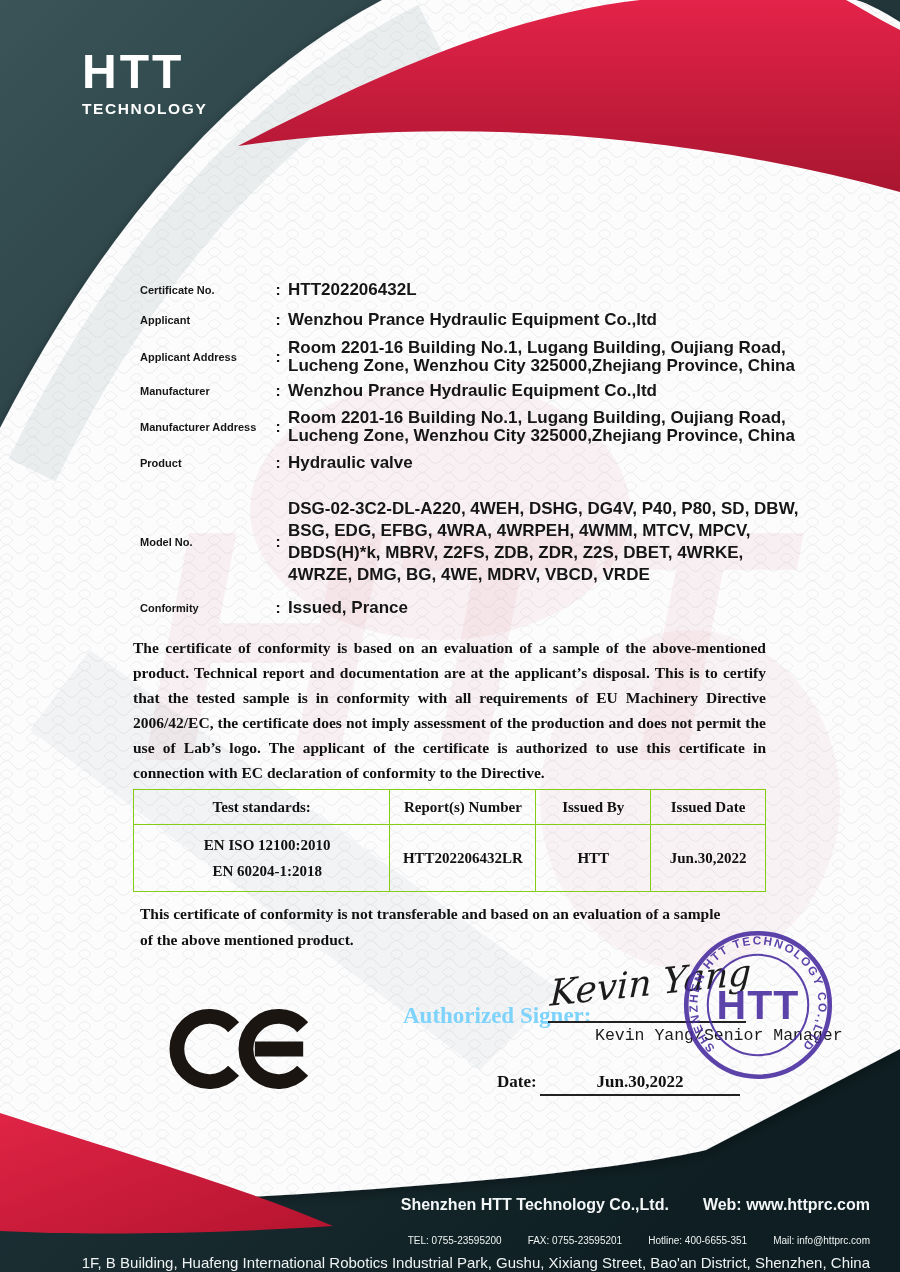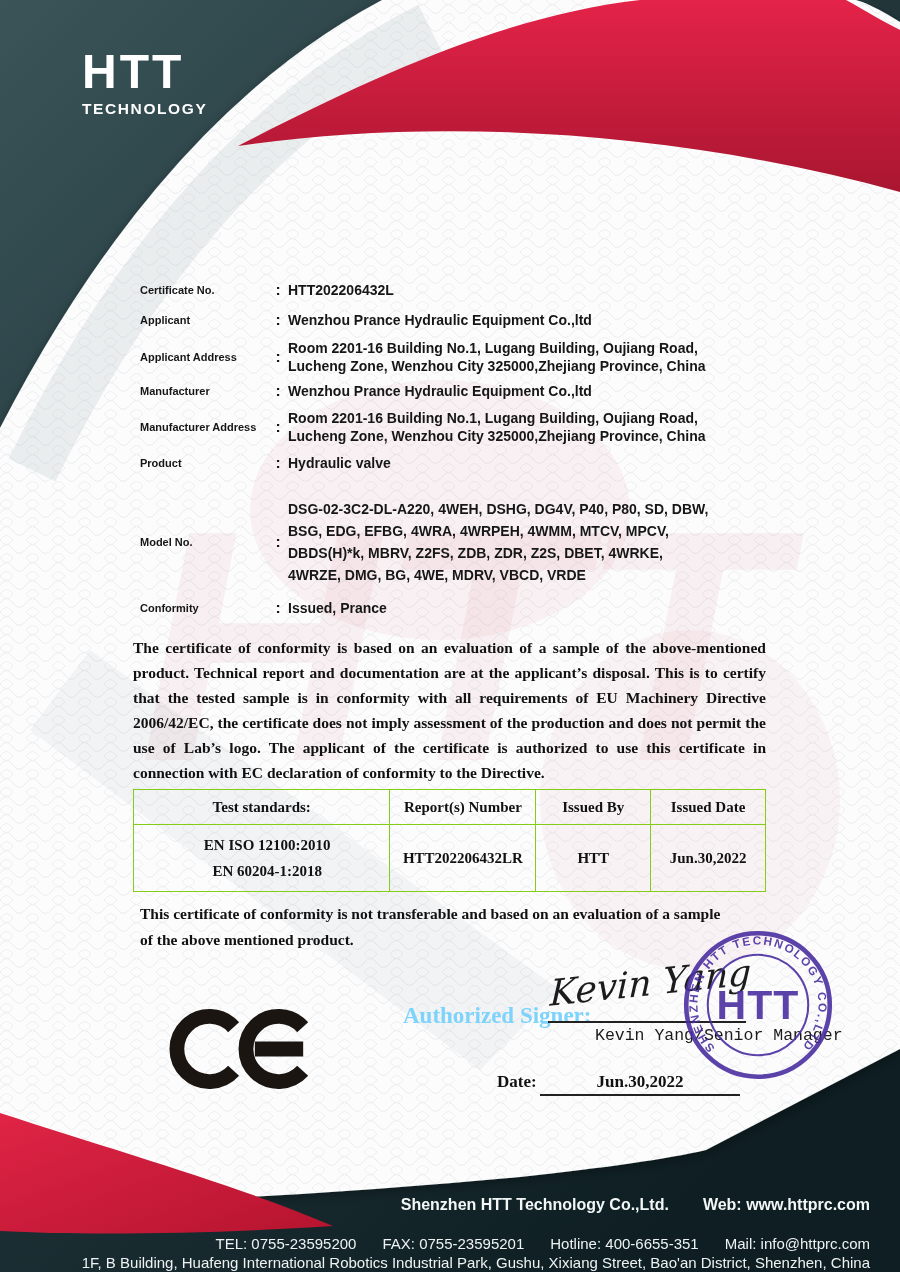--- a/index.html
+++ b/index.html
@@ -14,21 +14,21 @@
 
   
   .cert-title{position:absolute;left:128px;top:207px;width:628px;text-align:center;
     font-size:42px;font-weight:bold;font-style:italic;color:#0c0c0c;letter-spacing:0px;}
 
   
   .fields{position:absolute;left:140px;top:281px;width:640px;color:#161616;}
   .frow{display:flex;align-items:center;}
   .flabel{width:128px;font-size:11px;font-weight:bold;line-height:17px;}
   .fcolon{width:20px;text-align:center;font-size:15.5px;font-weight:bold;}
-  .fvalue{width:490px;font-size:14px;font-weight:bold;line-height:18px;}
+  .fvalue{width:490px;font-size:17px;font-weight:bold;line-height:18px;}
   .fvalue .vline{white-space:nowrap;}
   .r1{margin-bottom:12px}.r2{margin-bottom:10px}.r3{margin-bottom:7px}
   .r4{margin-bottom:9px}.r5{margin-bottom:9px}.r6{margin-bottom:26px}
   .r7{margin-bottom:13px}
   .model .vline{line-height:22px;}
 
   
   .para{position:absolute;left:133px;top:635px;width:633px;
     font-family:"Liberation Serif",serif;font-weight:bold;font-size:15.5px;
     line-height:25px;text-align:justify;color:#111;}
@@ -59,21 +59,21 @@
     font-family:"Liberation Serif",serif;font-weight:bold;font-size:17px;color:#111;}
   .date-line{position:absolute;left:540px;top:1094px;width:200px;border-top:2px solid #222;}
 
   .ce-mark{position:absolute;left:168px;top:1002px;}
   .stamp{position:absolute;left:676px;top:923px;opacity:.9;}
 
   
   .foot1{position:absolute;left:0;right:30px;top:1196px;display:flex;justify-content:flex-end;
     gap:34px;color:#f3f6f6;font-size:16px;font-weight:bold;}
   .foot2{position:absolute;left:0;right:30px;top:1235px;display:flex;justify-content:flex-end;
-    gap:26px;color:#eef2f2;font-size:15px;}
+    gap:26px;color:#eef2f2;font-size:10px;}
   .foot3{position:absolute;left:0;right:30px;top:1254px;text-align:right;
     color:#eef2f2;font-size:15px;}
 </style>
 </head>
 <body>
 
 <div class="page">
 
   <svg class="bg-art" viewBox="0 0 900 1272">
     <defs>

